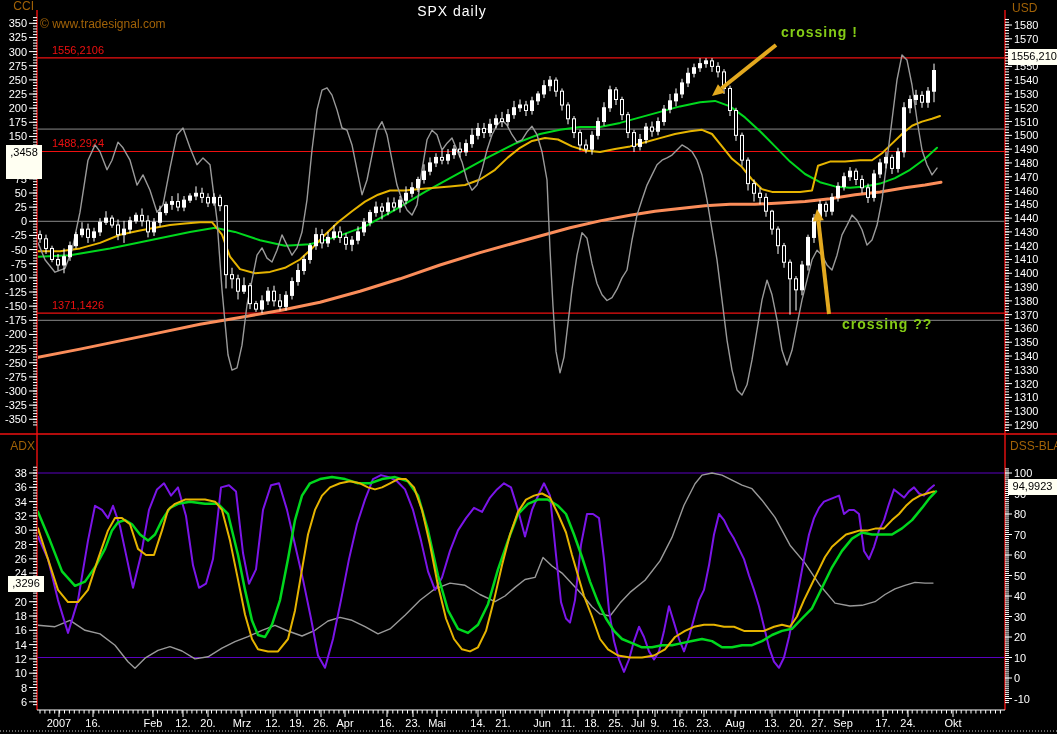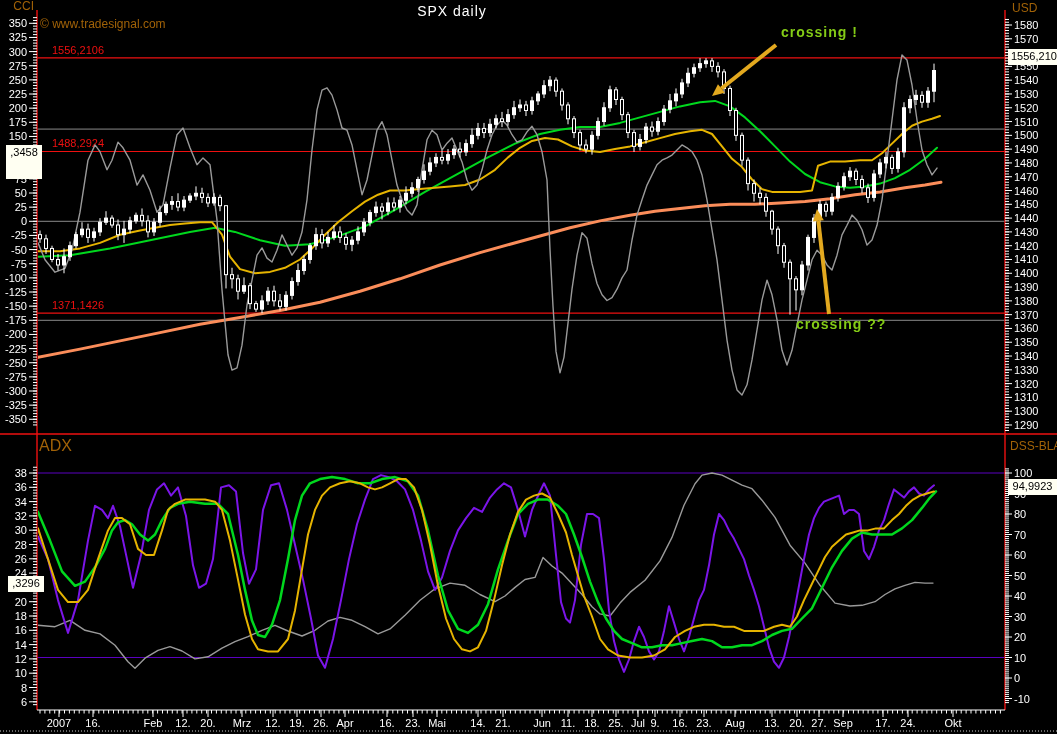--- a/index.html
+++ b/index.html
@@ -3,31 +3,31 @@
 <meta charset="utf-8">
 <style>
   html,body{margin:0;padding:0;background:#000;}
   body{position:relative;width:1057px;height:734px;overflow:hidden;
        font-family:"Liberation Sans",sans-serif;}
   .lbl{position:absolute;color:#a16207;font-size:11px;line-height:12px;white-space:nowrap;}
   #title{left:352px;top:5px;width:200px;text-align:center;color:#fff;font-size:14px;letter-spacing:1px;}
   #copyright{left:40px;top:2px;font-size:12px;margin-top:16px;}
   #axis-cci{left:0;top:0;width:34px;text-align:right;font-size:12px;}
   #axis-usd{left:1012px;top:2px;font-size:12px;}
-  #axis-adx{left:0;top:440px;width:35px;text-align:right;font-size:16px;margin-left:37px;}
+  #axis-adx{left:0;top:440px;width:35px;text-align:right;font-size:12px;}
   #axis-dss{left:1010px;top:440px;font-size:12px;}
   .badge{position:absolute;background:#fffff2;color:#000;font-size:11px;line-height:15px;
          text-align:center;overflow:hidden;white-space:nowrap;}
   #badge-price-left{left:0;top:145px;width:36px;height:34px;margin-left:6px;}
   #badge-price-right{left:1008px;top:49px;width:49px;height:16px;text-align:left;padding-left:3px;}
   #badge-ind-left{left:8px;top:576px;width:36px;height:16px;}
   #badge-ind-right{left:1008px;top:479px;width:49px;height:16px;}
   .annotation{position:absolute;color:#84cc16;font-size:14px;font-weight:bold;letter-spacing:1px;white-space:nowrap;}
   #anno-1{left:781px;top:24px;}
-  #anno-2{left:796px;top:316px;}
+  #anno-2{left:842px;top:316px;}
   svg{position:absolute;left:0;top:0;}
   svg text{font-family:"Liberation Sans",sans-serif;font-size:11px;}
 </style>
 </head>
 <body>
 
 <svg id="chart-svg" width="1057" height="734" viewBox="0 0 1057 734">
     <defs>
       <clipPath id="clip-price">
         <rect x="38" y="8" width="967" height="425"></rect>

